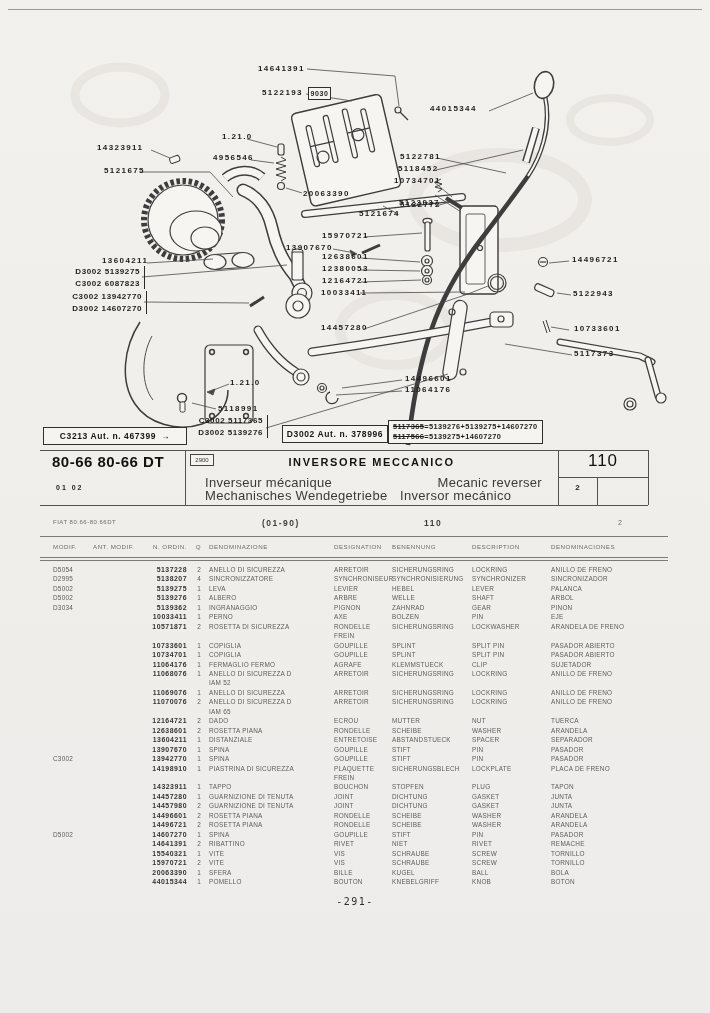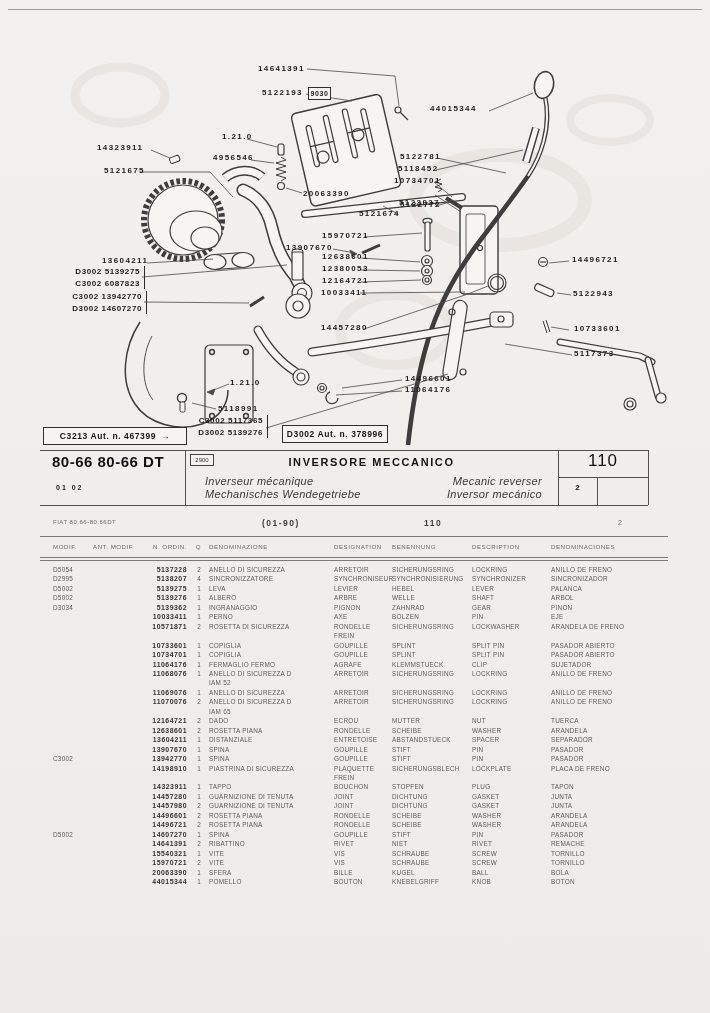--- a/index.html
+++ b/index.html
@@ -18,21 +18,21 @@
   .formulabox{position:absolute;border:1.2px solid #2f2f2f;background:#f5f4f1;font-size:7.4px;font-weight:bold;letter-spacing:0.4px;color:#1d1d1d;padding:1px 4px;line-height:10px;white-space:nowrap;}
   .struck{text-decoration:line-through;}
 
   
   .titleblock{position:absolute;left:0;top:0;width:710px;height:1013px;pointer-events:none;}
   .hline,.vline{position:absolute;background:#55524e;}
   .model{position:absolute;left:52px;top:453px;font-size:15px;font-weight:bold;letter-spacing:0.5px;color:#121212;}
   .model-sub{position:absolute;left:56px;top:484px;font-size:7px;font-weight:bold;letter-spacing:2px;color:#222;}
   .codebox{position:absolute;left:190px;top:454px;width:22px;height:10px;border:1px solid #444;font-size:6px;color:#333;display:flex;align-items:center;justify-content:center;background:#f4f3f0;}
   .sec-title{position:absolute;left:185px;top:456px;width:373px;text-align:center;font-size:11px;font-weight:bold;letter-spacing:1.6px;color:#141414;}
-  .sub{position:absolute;font-size:11px;font-style:italic;color:#3a3a3a;letter-spacing:0.3px;white-space:nowrap;}
+  .sub{position:absolute;font-size:13px;color:#3a3a3a;letter-spacing:0.3px;white-space:nowrap;}
   .bignum{position:absolute;left:558px;top:451px;width:90px;text-align:center;font-size:17px;color:#111;letter-spacing:1px;}
   .sheetnum{position:absolute;left:558px;top:483px;width:39px;text-align:center;font-size:8px;font-weight:bold;color:#222;}
 
   
   .tmeta{position:absolute;font-size:6px;color:#6d6d6b;letter-spacing:0.5px;white-space:nowrap;}
   .tmeta.big{font-size:8.5px;color:#3f3f3d;letter-spacing:1.5px;font-weight:bold;text-align:right;}
   .thr{position:absolute;left:40px;width:628px;height:1px;background:#7c7a76;}
   .grid{display:grid;grid-template-columns:40px 44px 50px 16px 125px 58px 80px 79px 120px;}
   .thead{position:absolute;left:53px;top:543px;width:612px;font-size:6.2px;color:#6b6b69;letter-spacing:0.5px;}
   .rows{position:absolute;left:53px;top:565px;width:612px;}
@@ -295,39 +295,43 @@
       <div class="pl">D3002 5139276</div>
     </div>
 
     <div class="autbox" style="left:43px;top:427px;width:142px;height:16px">
       <span>C3213 Aut. n. 467399</span>
       <span>→</span>
     </div>
     <div class="autbox" style="left:282px;top:425px;width:104px;height:16px">
       <span>D3002 Aut. n. 378996</span>
     </div>
+    <div class="formulabox" style="left:388px;top:420px">
+      <div><span class="struck">5117365</span><span>=5139276+5139275+14607270</span></div>
+      <div><span class="struck">5117566</span><span>=5139275+14607270</span></div>
+    </div>
   </div>
 
   <div class="titleblock">
     <div class="hline" style="left:40px;top:450px;width:608px;height:1.2px"></div>
     <div class="hline" style="left:40px;top:505px;width:608px;height:1.2px"></div>
     <div class="vline" style="left:185px;top:450px;width:1px;height:55px"></div>
     <div class="vline" style="left:558px;top:450px;width:1px;height:55px"></div>
     <div class="hline" style="left:558px;top:477px;width:90px;height:1px"></div>
     <div class="vline" style="left:597px;top:477px;width:1px;height:28px"></div>
     <div class="vline" style="left:648px;top:450px;width:1px;height:55px"></div>
 
     <div class="model">80-66 80-66 DT</div>
     <div class="model-sub">01 02</div>
     <div class="codebox">2900</div>
     <div class="sec-title">INVERSORE MECCANICO</div>
     <div class="sub" style="left:205px;top:475px">Inverseur mécanique</div>
     <div class="sub" style="left:205px;top:488px">Mechanisches Wendegetriebe</div>
     <div class="sub" style="left:400px;top:475px;width:142px;text-align:right">Mecanic reverser</div>
-    <div class="sub" style="left:400px;top:488px;width:142px;text-align:right">Inversor mecánico</div>
+    <div class="sub" style="left:400px;top:488px;width:142px;">Inversor mecánico</div>
     <div class="bignum">110</div>
     <div class="sheetnum">2</div>
   </div>
 
   <div>
     <div class="tmeta" style="left:53px;top:519px;position:absolute">FIAT 80.66-80.66DT</div>
     <div class="tmeta big" style="left:262px;top:518px;position:absolute">(01-90)</div>
     <div class="tmeta big" style="left:424px;top:518px;position:absolute">110</div>
     <div class="tmeta" style="left:618px;top:519px;position:absolute;font-size:7px">2</div>
 
@@ -706,13 +710,14 @@
       <span class="c-q">1</span>
       <span class="c-it">POMELLO</span>
       <span class="c-fr">BOUTON</span>
       <span class="c-de">KNEBELGRIFF</span>
       <span class="c-en">KNOB</span>
       <span class="c-es">BOTON</span>
     </div>
   </div>
   </div>
 
+  <div class="pagenum">-291-</div>
 </div>
 
 </body></html>

